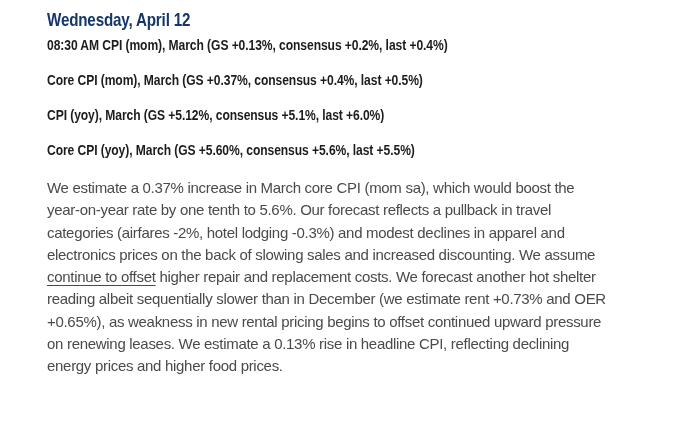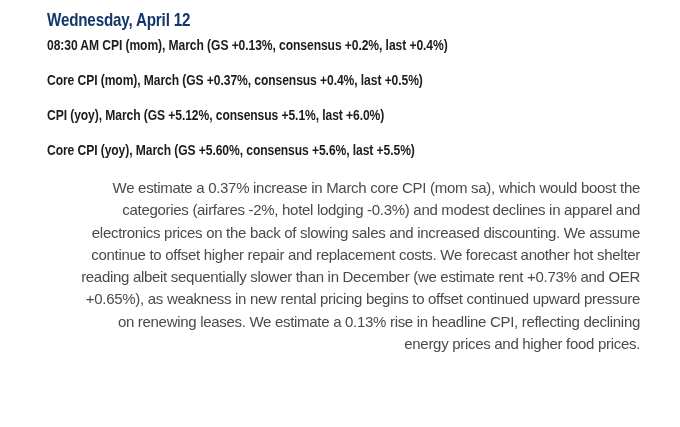--- a/index.html
+++ b/index.html
@@ -42,23 +42,23 @@
   .commentary {
     color: var(--c-body_text, #4a4a4a);
     font-size: 15px;
     font-weight: 400;
     line-height: 22.3px;
     letter-spacing: -0.3px;
     margin: 0;
   }
   .para-line {
     white-space: nowrap;
-    text-align: right;
   }
   .link-underline {
+    text-decoration: underline;
     text-underline-offset: 3px;
     color: inherit;
     cursor: pointer;
   }
 </style>
 </head>
 <body>
 
 <div class="page">
 
@@ -67,20 +67,21 @@
   <div class="event-line">08:30 AM CPI (mom), March (GS +0.13%, consensus +0.2%, last +0.4%)</div>
 
   <div class="event-line">Core CPI (mom), March (GS +0.37%, consensus +0.4%, last +0.5%)</div>
 
   <div class="event-line">CPI (yoy), March (GS +5.12%, consensus +5.1%, last +6.0%)</div>
 
   <div class="event-line">Core CPI (yoy), March (GS +5.60%, consensus +5.6%, last +5.5%)</div>
 
   <div class="commentary">
     <div class="para-line">We estimate a 0.37% increase in March core CPI (mom sa), which would boost the</div>
+    <div class="para-line">year-on-year rate by one tenth to 5.6%. Our forecast reflects a pullback in travel</div>
     <div class="para-line">categories (airfares -2%, hotel lodging -0.3%) and modest declines in apparel and</div>
     <div class="para-line">electronics prices on the back of slowing sales and increased discounting. We assume</div>
     <div class="para-line"><span class="link-underline">continue to offset</span><span> higher repair and replacement costs. We forecast another hot shelter</span></div>
     <div class="para-line">reading albeit sequentially slower than in December (we estimate rent +0.73% and OER</div>
     <div class="para-line">+0.65%), as weakness in new rental pricing begins to offset continued upward pressure</div>
     <div class="para-line">on renewing leases. We estimate a 0.13% rise in headline CPI, reflecting declining</div>
     <div class="para-line">energy prices and higher food prices.</div>
   </div>
 
 </div>

